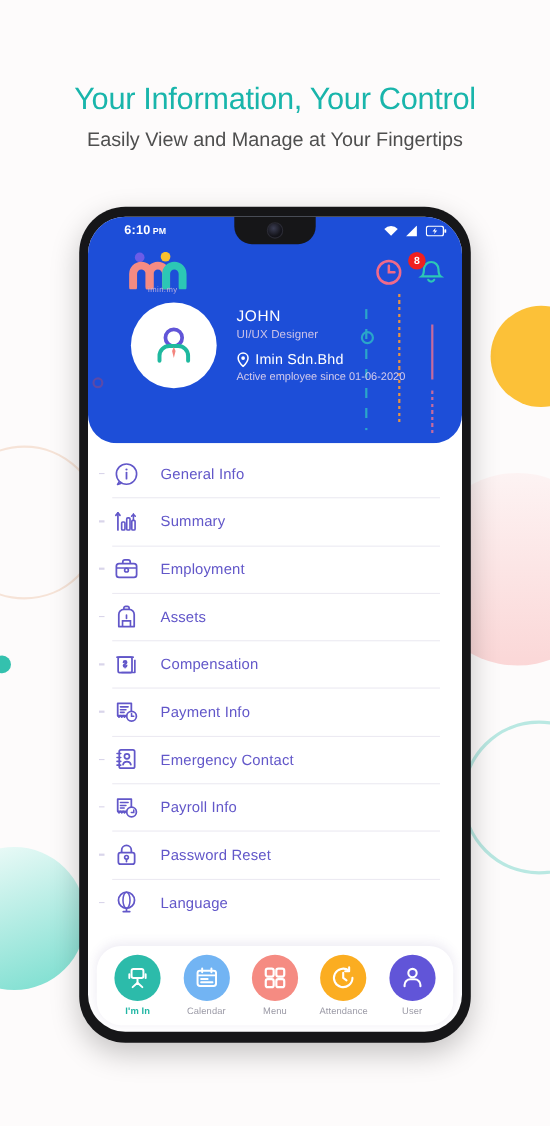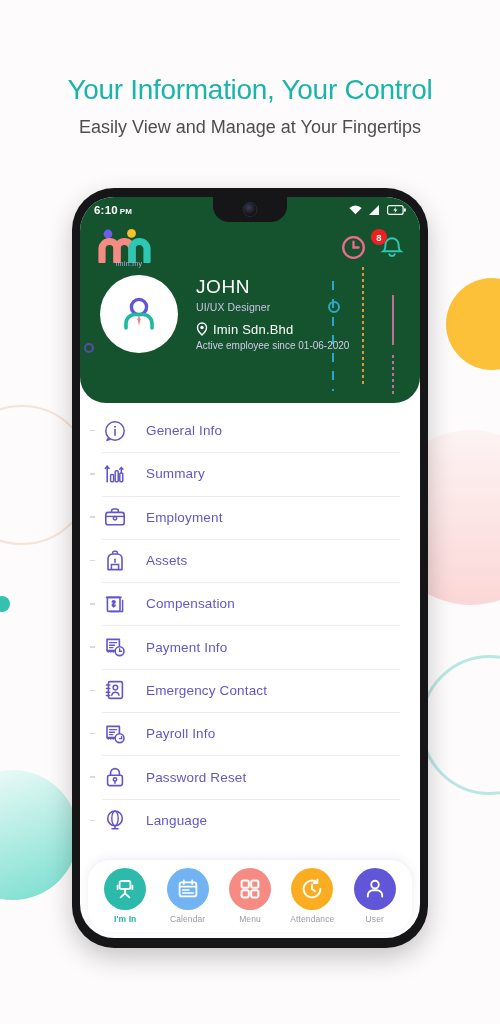--- a/index.html
+++ b/index.html
@@ -117,25 +117,26 @@
     transform: translateX(-50%);
     width: 15px; height: 15px;
     border-radius: 50%;
     background: radial-gradient(circle at 40% 35%, #3b3d52 0%, #15151c 60%, #0a0a10 100%);
     border: 1.5px solid #2a2a33;
   }
 
   
   .app-header {
     position: relative;
-    background: #14532d;
+    background: #1d4ed8;
     height: 206px;
     border-bottom-left-radius: 26px;
     border-bottom-right-radius: 26px;
     overflow: hidden;
+    padding-left: 19px;
   }
 
   .status-bar {
     position: relative;
     height: 26px;
     display: flex;
     align-items: center;
     padding: 0 14px;
     color: #fff;
     z-index: 21;
@@ -214,21 +215,21 @@
   }
   .avatar {
     width: 78px; height: 78px;
     border-radius: 50%;
     background: #fff;
     display: flex; align-items: center; justify-content: center;
     flex: 0 0 auto;
   }
   .profile-info { margin-left: 18px; color: #fff; }
   .p-name {
-    font-size: 19px;
+    font-size: 14px;
     font-weight: 400;
     letter-spacing: .6px;
     line-height: 1.1;
   }
   .p-role {
     font-size: 10.5px;
     color: #ccc3e8;
     margin-top: 3px;
     letter-spacing: .1px;
   }

